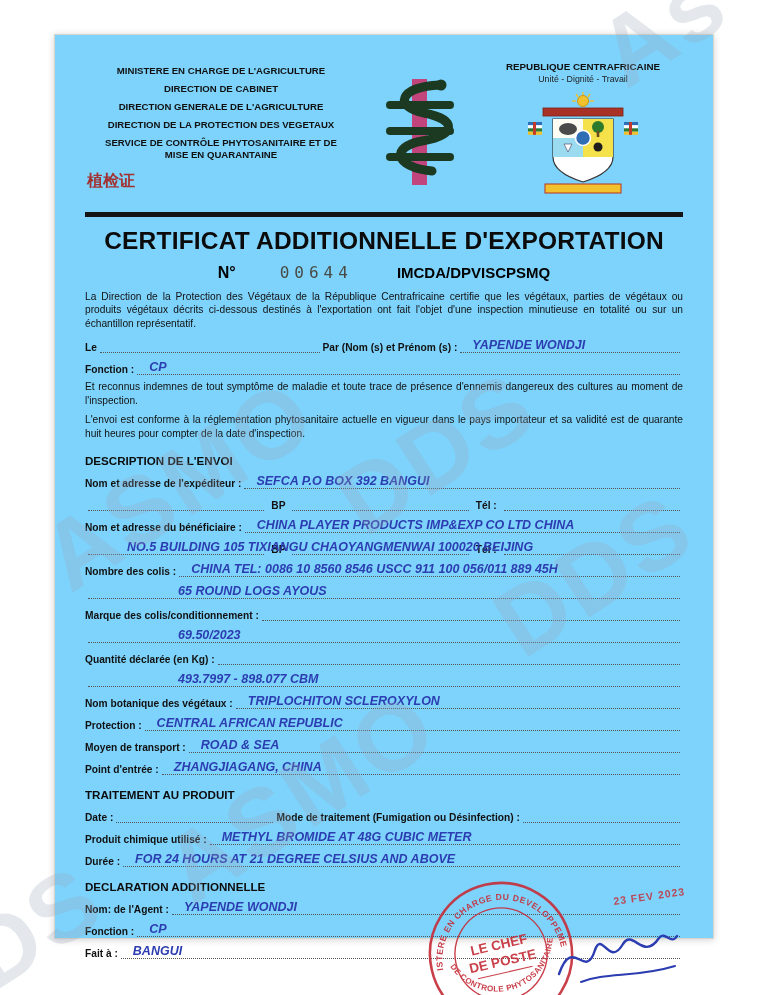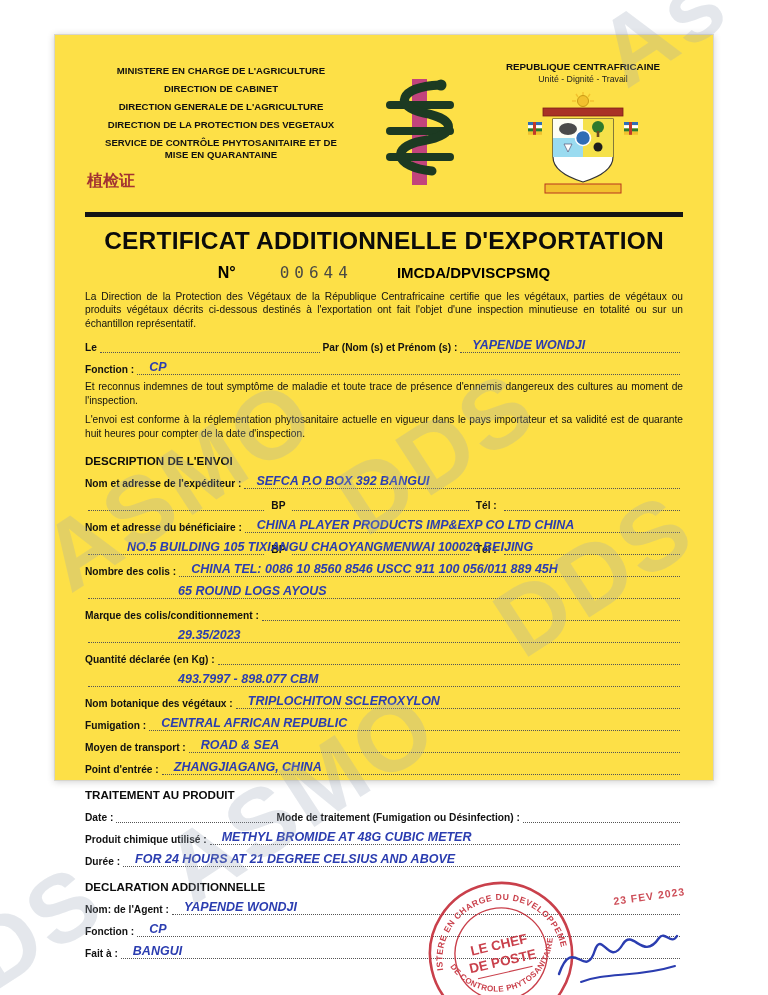--- a/index.html
+++ b/index.html
@@ -22,22 +22,22 @@
   .wm1 { left:598px; top:-28px; }
   .wm2 { left:28px;  top:430px; }
   .wm3 { left:330px; top:398px; }
   .wm4 { left:488px; top:520px; }
   .wm5 { left:150px; top:742px; }
   .wm6 { left:-36px; top:872px; }
 
   
   .page {
     position:absolute; left:54px; top:34px;
-    width:660px; height:747px;
-    background:#fde047;
+    width:660px; height:905px;
+    background:#7dd3fc;
     border:1px solid #d7d5cc;
     box-shadow:0 1px 7px rgba(0,0,0,0.18);
     box-sizing:border-box;
     padding:16px 30px 10px 30px;
     z-index:1;
   }
 
   
   .hdr { display:flex; justify-content:space-between; }
   .hdr-left { width:272px; text-align:center; padding-top:8px; }
@@ -237,21 +237,21 @@
         <span class="hw indent">65 ROUND LOGS AYOUS</span>
       </span>
   </div>
 
   <div class="row">
     <span class="lbl">Marque des colis/conditionnement :</span>
     <span class="dots"></span>
   </div>
   <div class="row">
     <span class="dots">
-        <span class="hw indent">29.35/2023</span>
+        <span class="hw indent">69.50/2023</span>
       </span>
   </div>
 
   <div class="row">
     <span class="lbl">Quantité déclarée (en Kg) :</span>
     <span class="dots"></span>
   </div>
   <div class="row">
     <span class="dots">
         <span class="hw indent">493.7997 - 898.077 CBM</span>
@@ -259,21 +259,21 @@
   </div>
 
   <div class="row">
     <span class="lbl">Nom botanique des végétaux :</span>
     <span class="dots">
         <span class="hw">TRIPLOCHITON SCLEROXYLON</span>
       </span>
   </div>
 
   <div class="row">
-    <span class="lbl">Fumigation :</span>
+    <span class="lbl">Protection :</span>
     <span class="dots">
         <span class="hw">CENTRAL AFRICAN REPUBLIC</span>
       </span>
   </div>
   <div class="row">
     <span class="lbl">Moyen de transport :</span>
     <span class="dots">
         <span class="hw">ROAD &amp; SEA</span>
       </span>
   </div>

